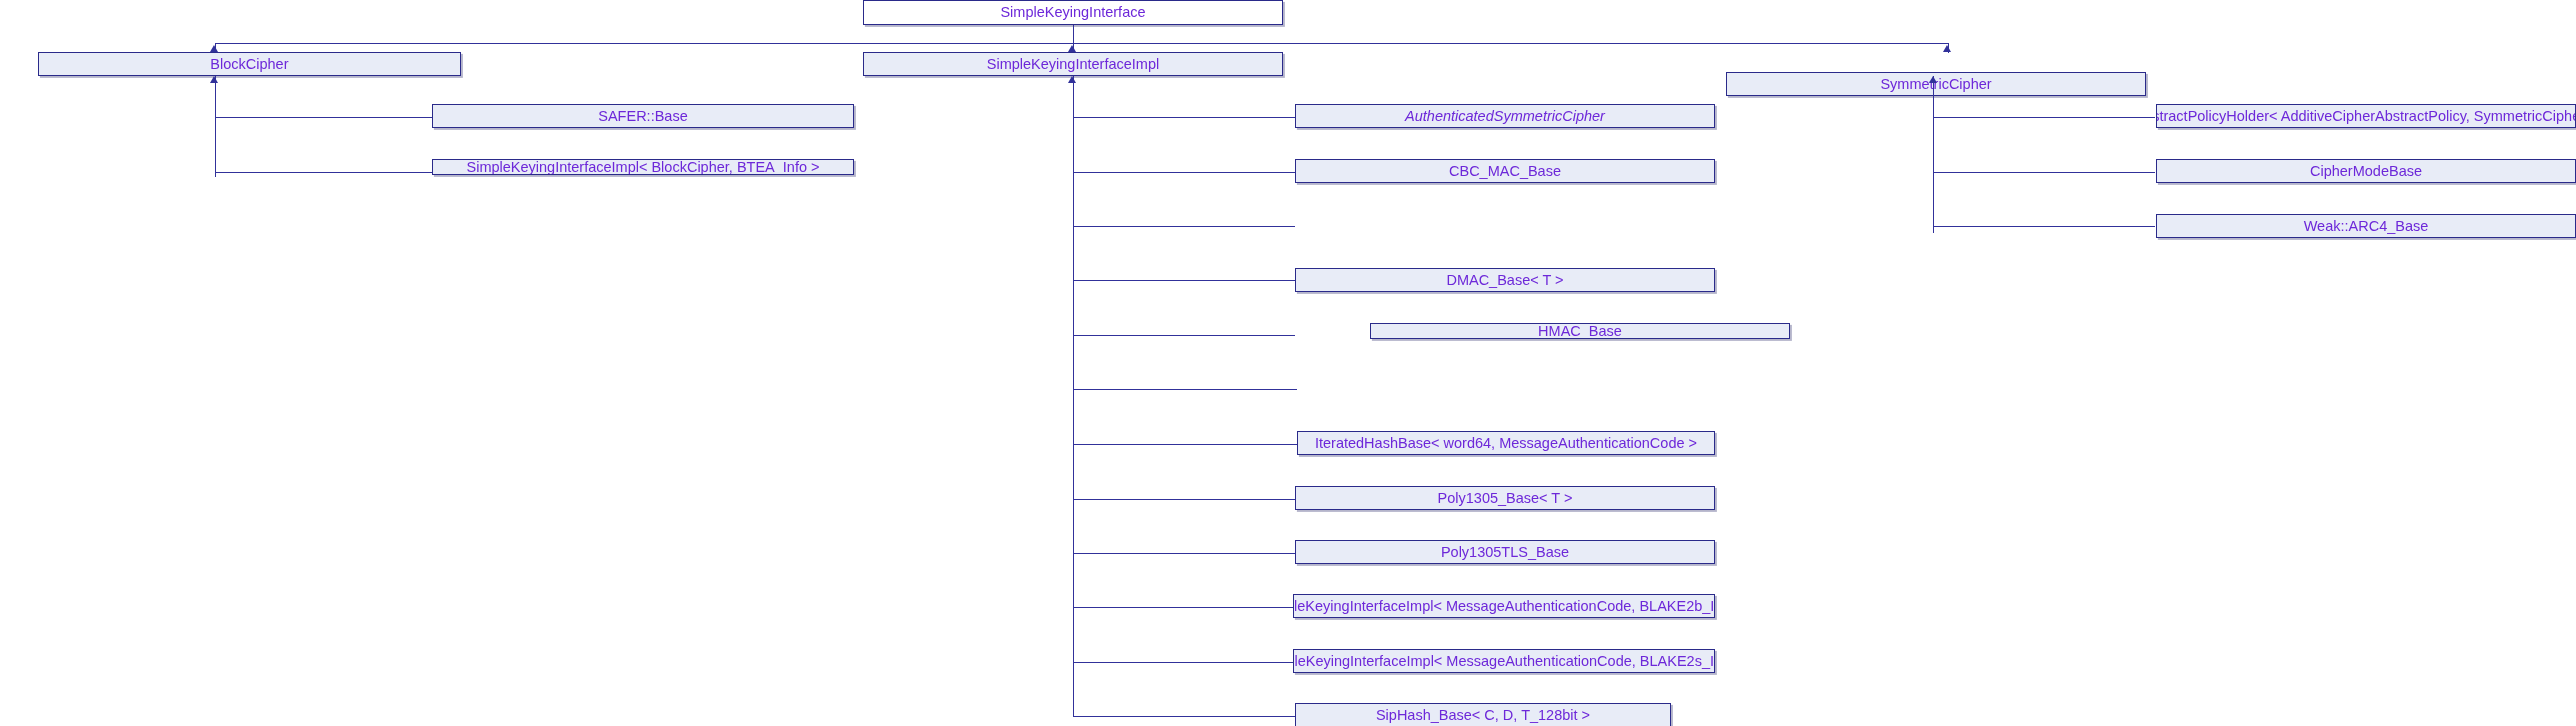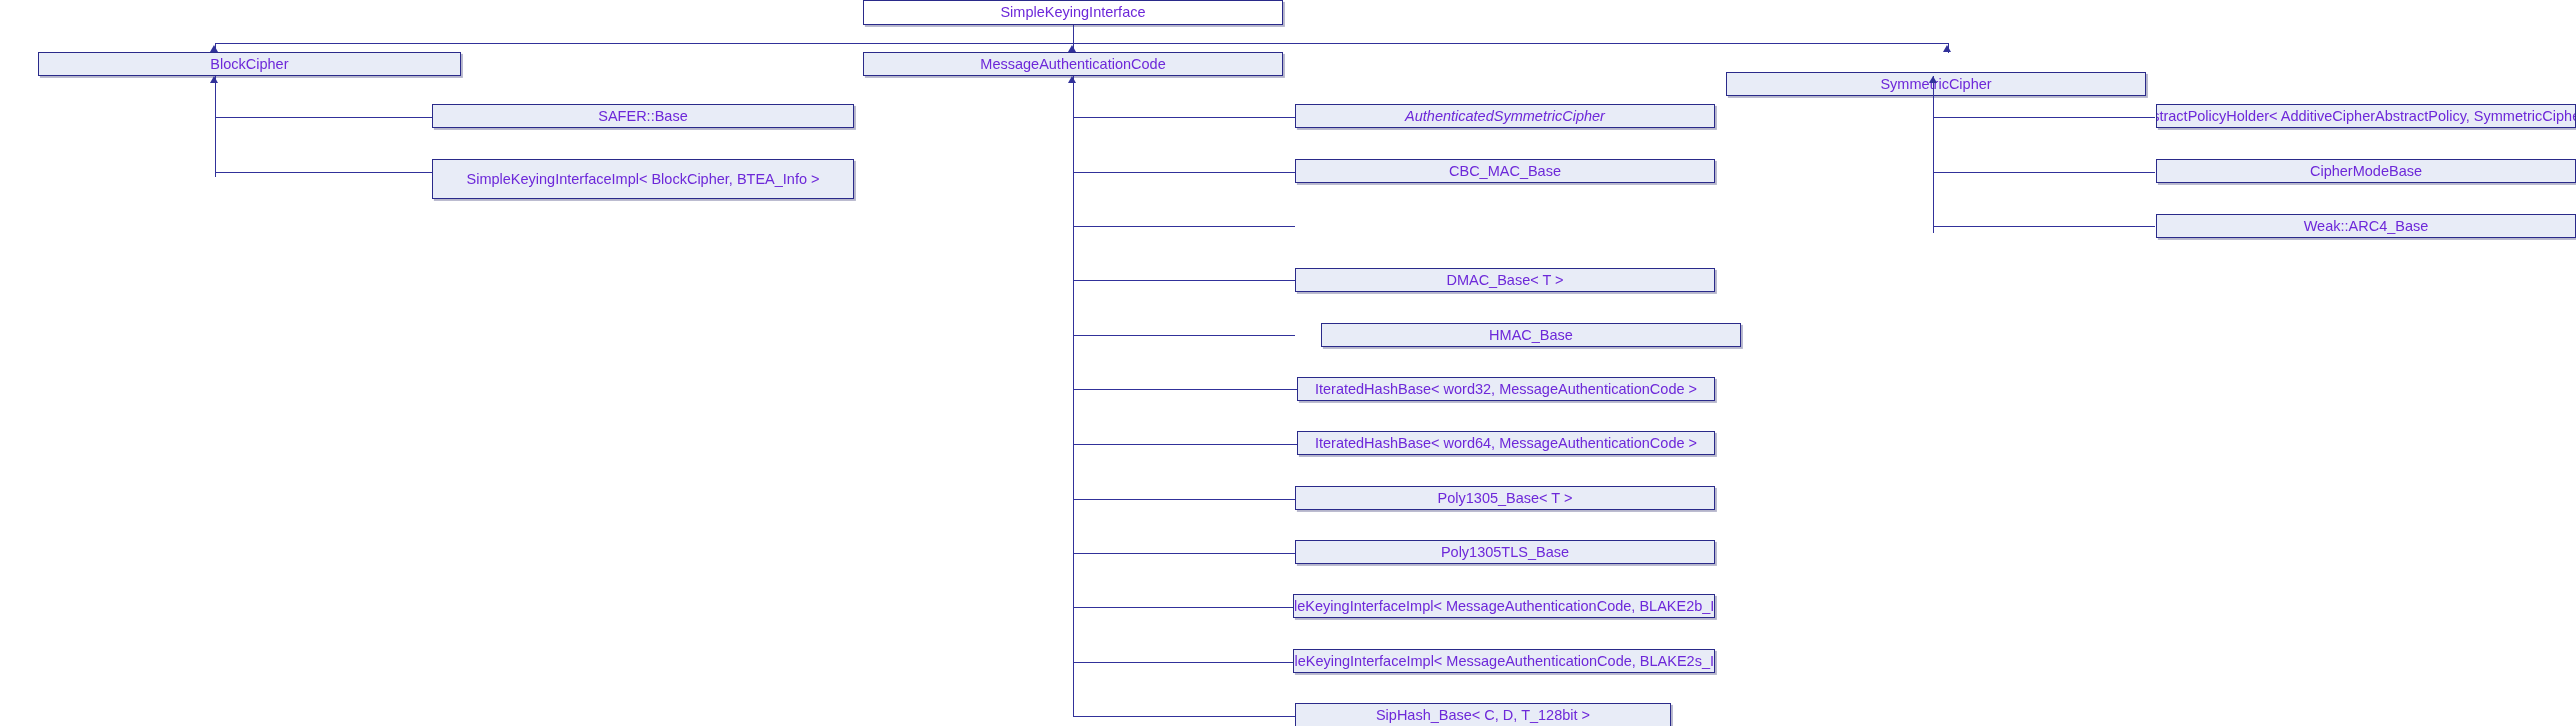--- a/index.html
+++ b/index.html
@@ -75,37 +75,37 @@
   <div class="edge v" style="left:1073px; top:43px; height:9.7px;"></div>
   <div class="arrow-up" style="left:1068px; top:45px;"></div>
 
   <div class="edge v" style="left:1948px; top:43px; height:9.7px;"></div>
   <div class="arrow-up" style="left:1943px; top:45px;"></div>
 
   <div class="node" style="left:1.9px; top:52px; width:423px; height:24px;margin-left:36px;">
     <span class="node-label">BlockCipher</span>
   </div>
   <div class="node" style="left:863px; top:52px; width:420px; height:24px;">
-    <span class="node-label">MessageAuthenticationCode</span>
+    <span class="node-label">SimpleKeyingInterfaceImpl</span>
   </div>
   <div class="node" style="left:1726px; top:52px; width:420px; height:24px;margin-top:20px;">
     <span class="node-label">SymmetricCipher</span>
   </div>
 
   <div class="edge v" style="left:215px; top:76px; height:101px;"></div>
 
   <div class="arrow-up" style="left:210px; top:76px;"></div>
 
   <div class="edge h" style="left:215px; top:117px; width:217px;"></div>
   <div class="node" style="left:432px; top:104px; width:422px; height:24px;">
     <span class="node-label">SAFER::Base</span>
   </div>
 
   <div class="edge h" style="left:215px; top:172px; width:217px;"></div>
-  <div class="node" style="left:432px; top:159px; width:422px; height:40px;">
+  <div class="node" style="left:432px; top:159px; width:422px; height:16px;">
     <span class="node-label">SimpleKeyingInterfaceImpl&lt; BlockCipher, BTEA_Info &gt;</span>
   </div>
 
   <div class="edge v" style="left:1073px; top:76px; height:640px;"></div>
   <div class="arrow-up" style="left:1068px; top:76px;"></div>
 
   <div class="edge h" style="left:1073px; top:117px; width:222px;"></div>
   <div class="node" style="left:1295px; top:104px; width:420px; height:24px;font-style:italic;">
     <span class="node-label">AuthenticatedSymmetricCipher</span>
   </div>
@@ -116,28 +116,25 @@
   </div>
 
   <div class="edge h" style="left:1073px; top:226px; width:222px;"></div>
 
   <div class="edge h" style="left:1073px; top:280px; width:222px;"></div>
   <div class="node" style="left:1295px; top:268px; width:420px; height:24px;">
     <span class="node-label">DMAC_Base&lt; T &gt;</span>
   </div>
 
   <div class="edge h" style="left:1073px; top:335px; width:222px;"></div>
-  <div class="node" style="left:1321px; top:323px; width:420px; height:24px;">
+  <div class="node" style="left:1370px; top:323px; width:420px; height:16px;">
     <span class="node-label">HMAC_Base</span>
   </div>
 
   <div class="edge h" style="left:1073px; top:389px; width:224px;"></div>
-  <div class="node" style="left:1297px; top:377px; width:418px; height:24px;">
-    <span class="node-label">IteratedHashBase&lt; word32, MessageAuthenticationCode &gt;</span>
-  </div>
 
   <div class="edge h" style="left:1073px; top:444px; width:224px;"></div>
   <div class="node" style="left:1297px; top:431px; width:418px; height:24px;">
     <span class="node-label">IteratedHashBase&lt; word64, MessageAuthenticationCode &gt;</span>
   </div>
 
   <div class="edge h" style="left:1073px; top:499px; width:222px;"></div>
   <div class="node" style="left:1295px; top:486px; width:420px; height:24px;">
     <span class="node-label">Poly1305_Base&lt; T &gt;</span>
   </div>

